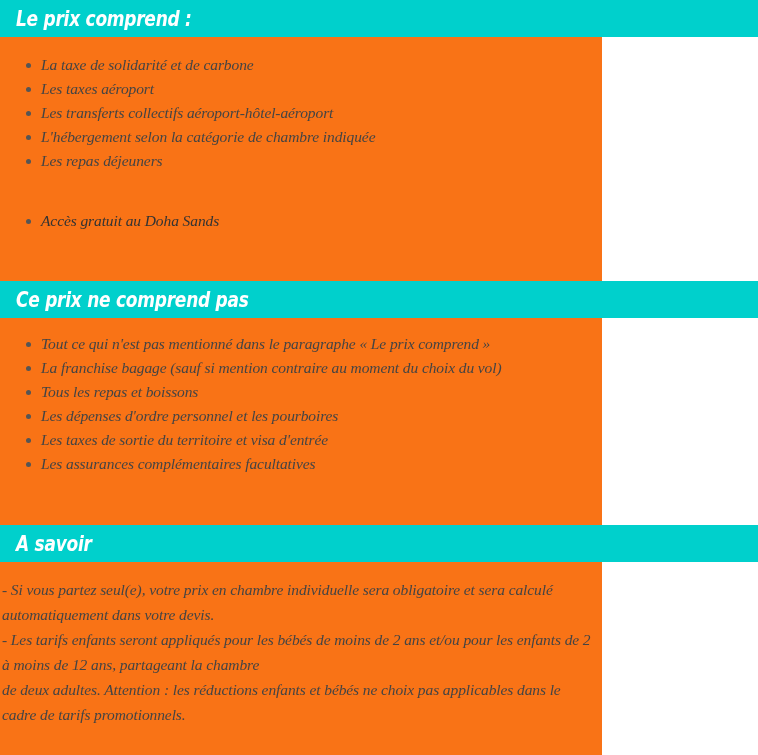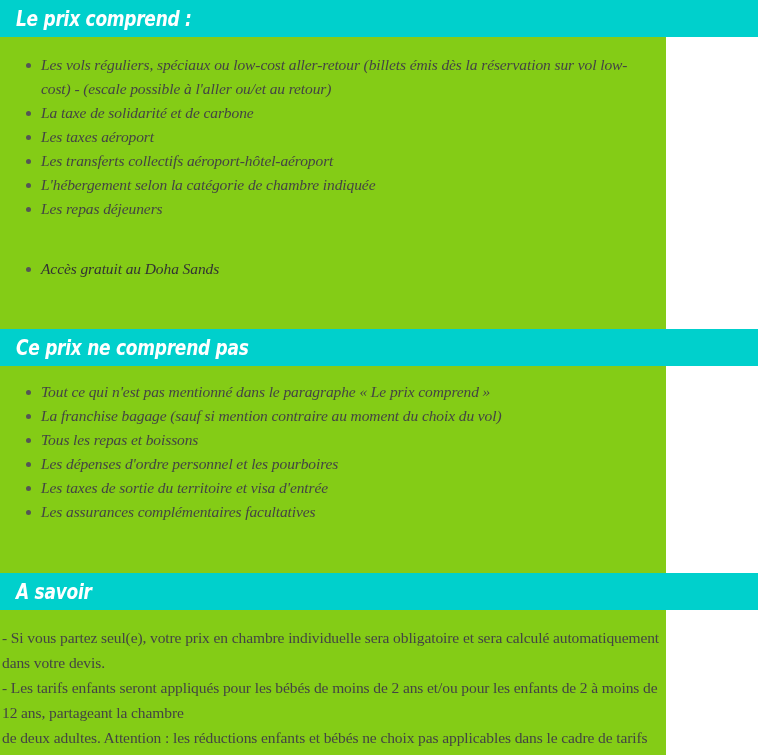--- a/index.html
+++ b/index.html
@@ -9,24 +9,24 @@
   }
   body {
     width: 758px;
     height: 755px;
     background: #ffffff;
     font-family: "Liberation Sans", sans-serif;
     overflow: hidden;
   }
 
   .page {
-    width: 666px;
+    width: 602px;
     height: 755px;
     position: relative;
-    background: #84cc16;
+    background: #f97316;
   }
 
   
   .section-header {
     background: #00d0cc;
     width: 758px;
     height: 37px;
     display: flex;
     align-items: center;
     padding: 0 0 0 16px;
@@ -84,20 +84,21 @@
   .bullet-item.is-bold {
     font-weight: normal;
     color: #333333;
     margin-top: 36px;
   }
 
   .para {
     color: #444444;
     font-family: "Liberation Serif", "DejaVu Serif", serif;
     font-size: 15.5px;
+    font-style: italic;
     line-height: 25px;
     letter-spacing: -0.1px;
     margin: 0;
     padding: 0 4px 0 2px;
   }
 
   
   .gap-after-header-1 { height: 16px; }
   .gap-after-list-1   { height: 48px; }
   .gap-after-header-2 { height: 14px; }
@@ -109,21 +110,20 @@
 
 <div class="page">
 
   <section>
     <div class="section-header offset-left">
       <span class="section-header-title">Le prix comprend :</span>
     </div>
     <div class="gap-after-header-1"></div>
     <div class="section-body">
       <ul class="bullet-list">
-        <li class="bullet-item">Les vols réguliers, spéciaux ou low-cost aller-retour (billets émis dès la réservation sur vol low-cost) - (escale possible à l'aller ou/et au retour)</li>
         <li class="bullet-item">La taxe de solidarité et de carbone</li>
         <li class="bullet-item">Les taxes aéroport</li>
         <li class="bullet-item">Les transferts collectifs aéroport-hôtel-aéroport</li>
         <li class="bullet-item">L'hébergement selon la catégorie de chambre indiquée</li>
         <li class="bullet-item">Les repas déjeuners</li>
         <li class="bullet-item is-bold">Accès gratuit au Doha Sands</li>
       </ul>
     </div>
   </section>
 

